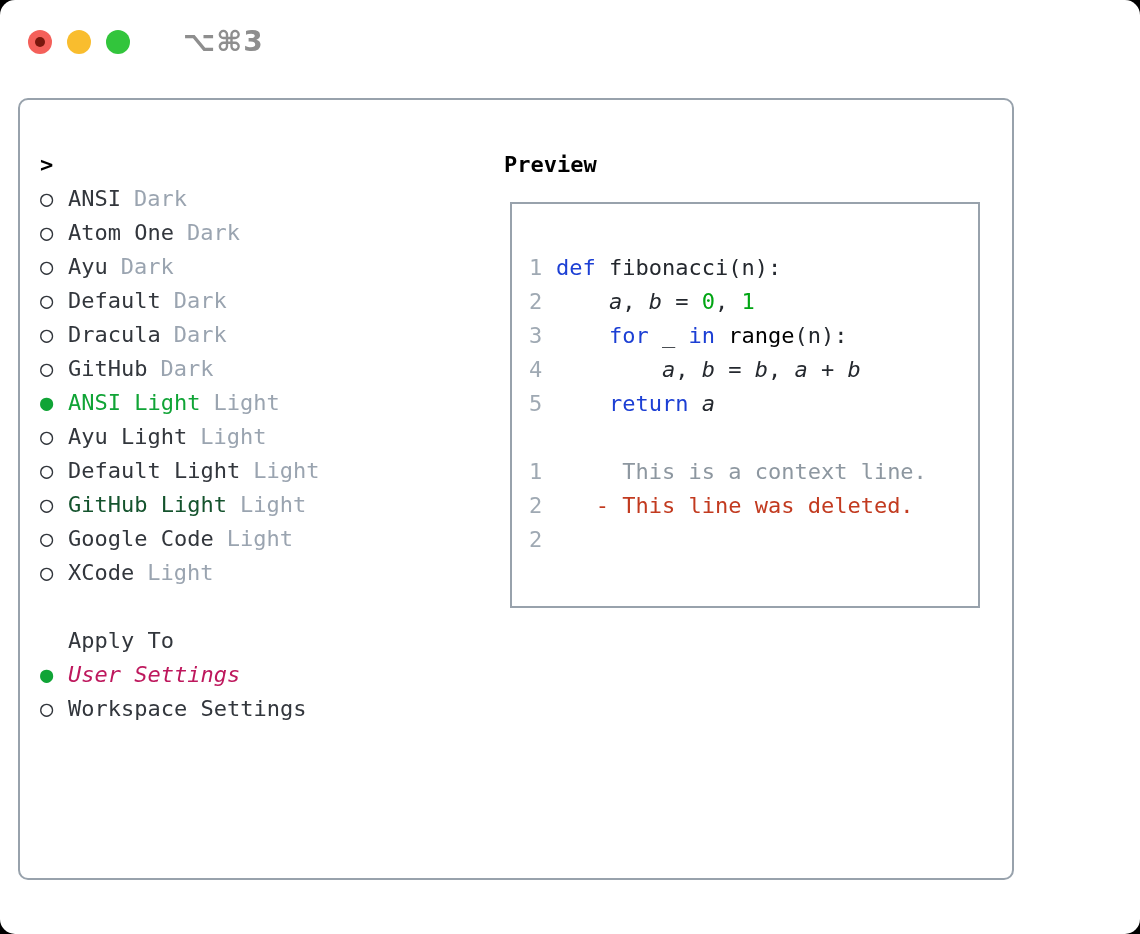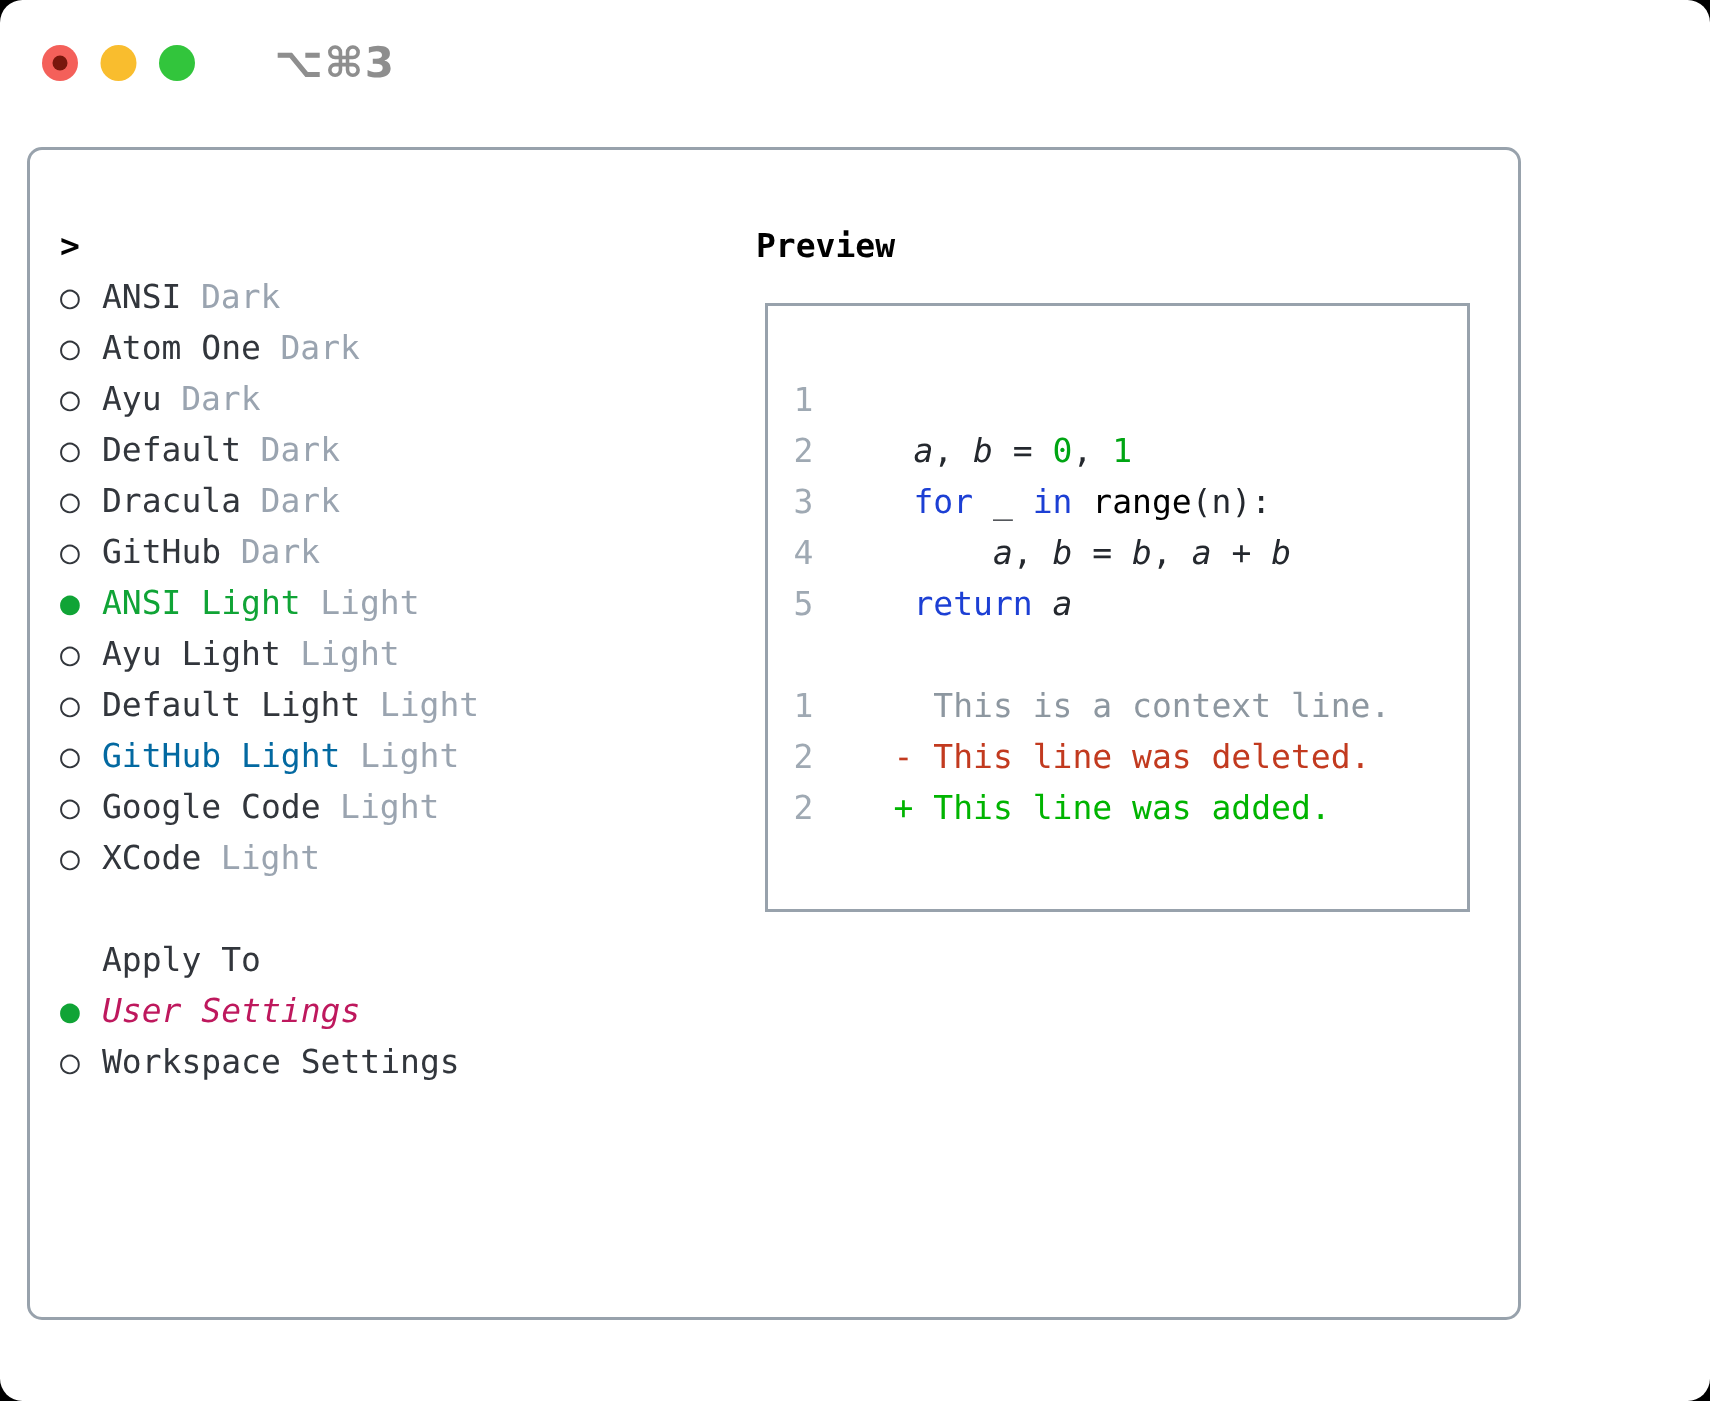--- a/index.html
+++ b/index.html
@@ -98,21 +98,21 @@
       <div id="theme-list">
           <div class="row"><span class="marker" style="color: rgb(50, 54, 60);">○</span><span class="name" style="color: rgb(50, 54, 60);">ANSI</span><span class="variant" style="color: rgb(154, 164, 176);">Dark</span></div>
           <div class="row"><span class="marker" style="color: rgb(50, 54, 60);">○</span><span class="name" style="color: rgb(50, 54, 60);">Atom One</span><span class="variant" style="color: rgb(154, 164, 176);">Dark</span></div>
           <div class="row"><span class="marker" style="color: rgb(50, 54, 60);">○</span><span class="name" style="color: rgb(50, 54, 60);">Ayu</span><span class="variant" style="color: rgb(154, 164, 176);">Dark</span></div>
           <div class="row"><span class="marker" style="color: rgb(50, 54, 60);">○</span><span class="name" style="color: rgb(50, 54, 60);">Default</span><span class="variant" style="color: rgb(154, 164, 176);">Dark</span></div>
           <div class="row"><span class="marker" style="color: rgb(50, 54, 60);">○</span><span class="name" style="color: rgb(50, 54, 60);">Dracula</span><span class="variant" style="color: rgb(154, 164, 176);">Dark</span></div>
           <div class="row"><span class="marker" style="color: rgb(50, 54, 60);">○</span><span class="name" style="color: rgb(50, 54, 60);">GitHub</span><span class="variant" style="color: rgb(154, 164, 176);">Dark</span></div>
           <div class="row"><span class="marker" style="color: rgb(16, 164, 54);">●</span><span class="name" style="color: rgb(16, 164, 54);">ANSI Light</span><span class="variant" style="color: rgb(154, 164, 176);">Light</span></div>
           <div class="row"><span class="marker" style="color: rgb(50, 54, 60);">○</span><span class="name" style="color: rgb(50, 54, 60);">Ayu Light</span><span class="variant" style="color: rgb(154, 164, 176);">Light</span></div>
           <div class="row"><span class="marker" style="color: rgb(50, 54, 60);">○</span><span class="name" style="color: rgb(50, 54, 60);">Default Light</span><span class="variant" style="color: rgb(154, 164, 176);">Light</span></div>
-          <div class="row"><span class="marker" style="color: rgb(50, 54, 60);">○</span><span class="name" style="color: #0369a1;">GitHub Light</span><span class="variant" style="color: rgb(154, 164, 176);">Light</span></div>
+          <div class="row"><span class="marker" style="color: rgb(50, 54, 60);">○</span><span class="name" style="color: #14532d;">GitHub Light</span><span class="variant" style="color: rgb(154, 164, 176);">Light</span></div>
           <div class="row"><span class="marker" style="color: rgb(50, 54, 60);">○</span><span class="name" style="color: rgb(50, 54, 60);">Google Code</span><span class="variant" style="color: rgb(154, 164, 176);">Light</span></div>
           <div class="row"><span class="marker" style="color: rgb(50, 54, 60);">○</span><span class="name" style="color: rgb(50, 54, 60);">XCode</span><span class="variant" style="color: rgb(154, 164, 176);">Light</span></div>
         </div>
 
       <div class="spacer"></div>
 
       <div class="row">
         <span class="marker"></span>
         <span>Apply To</span>
       </div>
@@ -125,20 +125,21 @@
       <div class="spacer"></div>
 
     </div>
 
     <div class="preview-label">Preview</div>
 
     <div class="preview-box">
       <div class="code-block" id="code-block">
           <div class="code-line">
             <span class="ln" style="color: rgb(159, 169, 179);">1</span>
+            <span class="code"><span style="color: rgb(28, 63, 212);">def</span><span style="color: rgb(36, 40, 46);"> fibonacci(n):</span></span>
           </div>
           <div class="code-line">
             <span class="ln" style="color: rgb(159, 169, 179);">2</span>
             <span class="code"><span style="color: rgb(36, 40, 46);">    </span><span style="color: rgb(36, 40, 46); font-style: italic;">a</span><span style="color: rgb(36, 40, 46);">, </span><span style="color: rgb(36, 40, 46); font-style: italic;">b</span><span style="color: rgb(36, 40, 46);"> = </span><span style="color: rgb(0, 165, 19);">0</span><span style="color: rgb(36, 40, 46);">, </span><span style="color: rgb(0, 165, 19);">1</span></span>
           </div>
           <div class="code-line">
             <span class="ln" style="color: rgb(159, 169, 179);">3</span>
             <span class="code"><span style="color: rgb(36, 40, 46);">    </span><span style="color: rgb(28, 63, 212);">for</span><span style="color: rgb(36, 40, 46);"> _ </span><span style="color: rgb(28, 63, 212);">in</span><span style="color: rgb(36, 40, 46);"> </span><span style="color: #000000;">range</span><span style="color: rgb(36, 40, 46);">(n):</span></span>
           </div>
           <div class="code-line">
@@ -156,19 +157,18 @@
           <div class="code-line">
             <span class="ln" style="color: rgb(159, 169, 179);">1</span>
             <span class="code"><span style="color: rgb(141, 151, 160);">     This is a context line.</span></span>
           </div>
           <div class="code-line">
             <span class="ln" style="color: rgb(159, 169, 179);">2</span>
             <span class="code"><span style="color: rgb(194, 58, 31);">   - This line was deleted.</span></span>
           </div>
           <div class="code-line">
             <span class="ln" style="color: rgb(159, 169, 179);">2</span>
-            <span class="code"><span style="color: rgb(0, 180, 0);">   + This line was added.</span></span>
           </div>
         </div>
     </div>
 
   </div>
 </div>
 
 </body></html>

